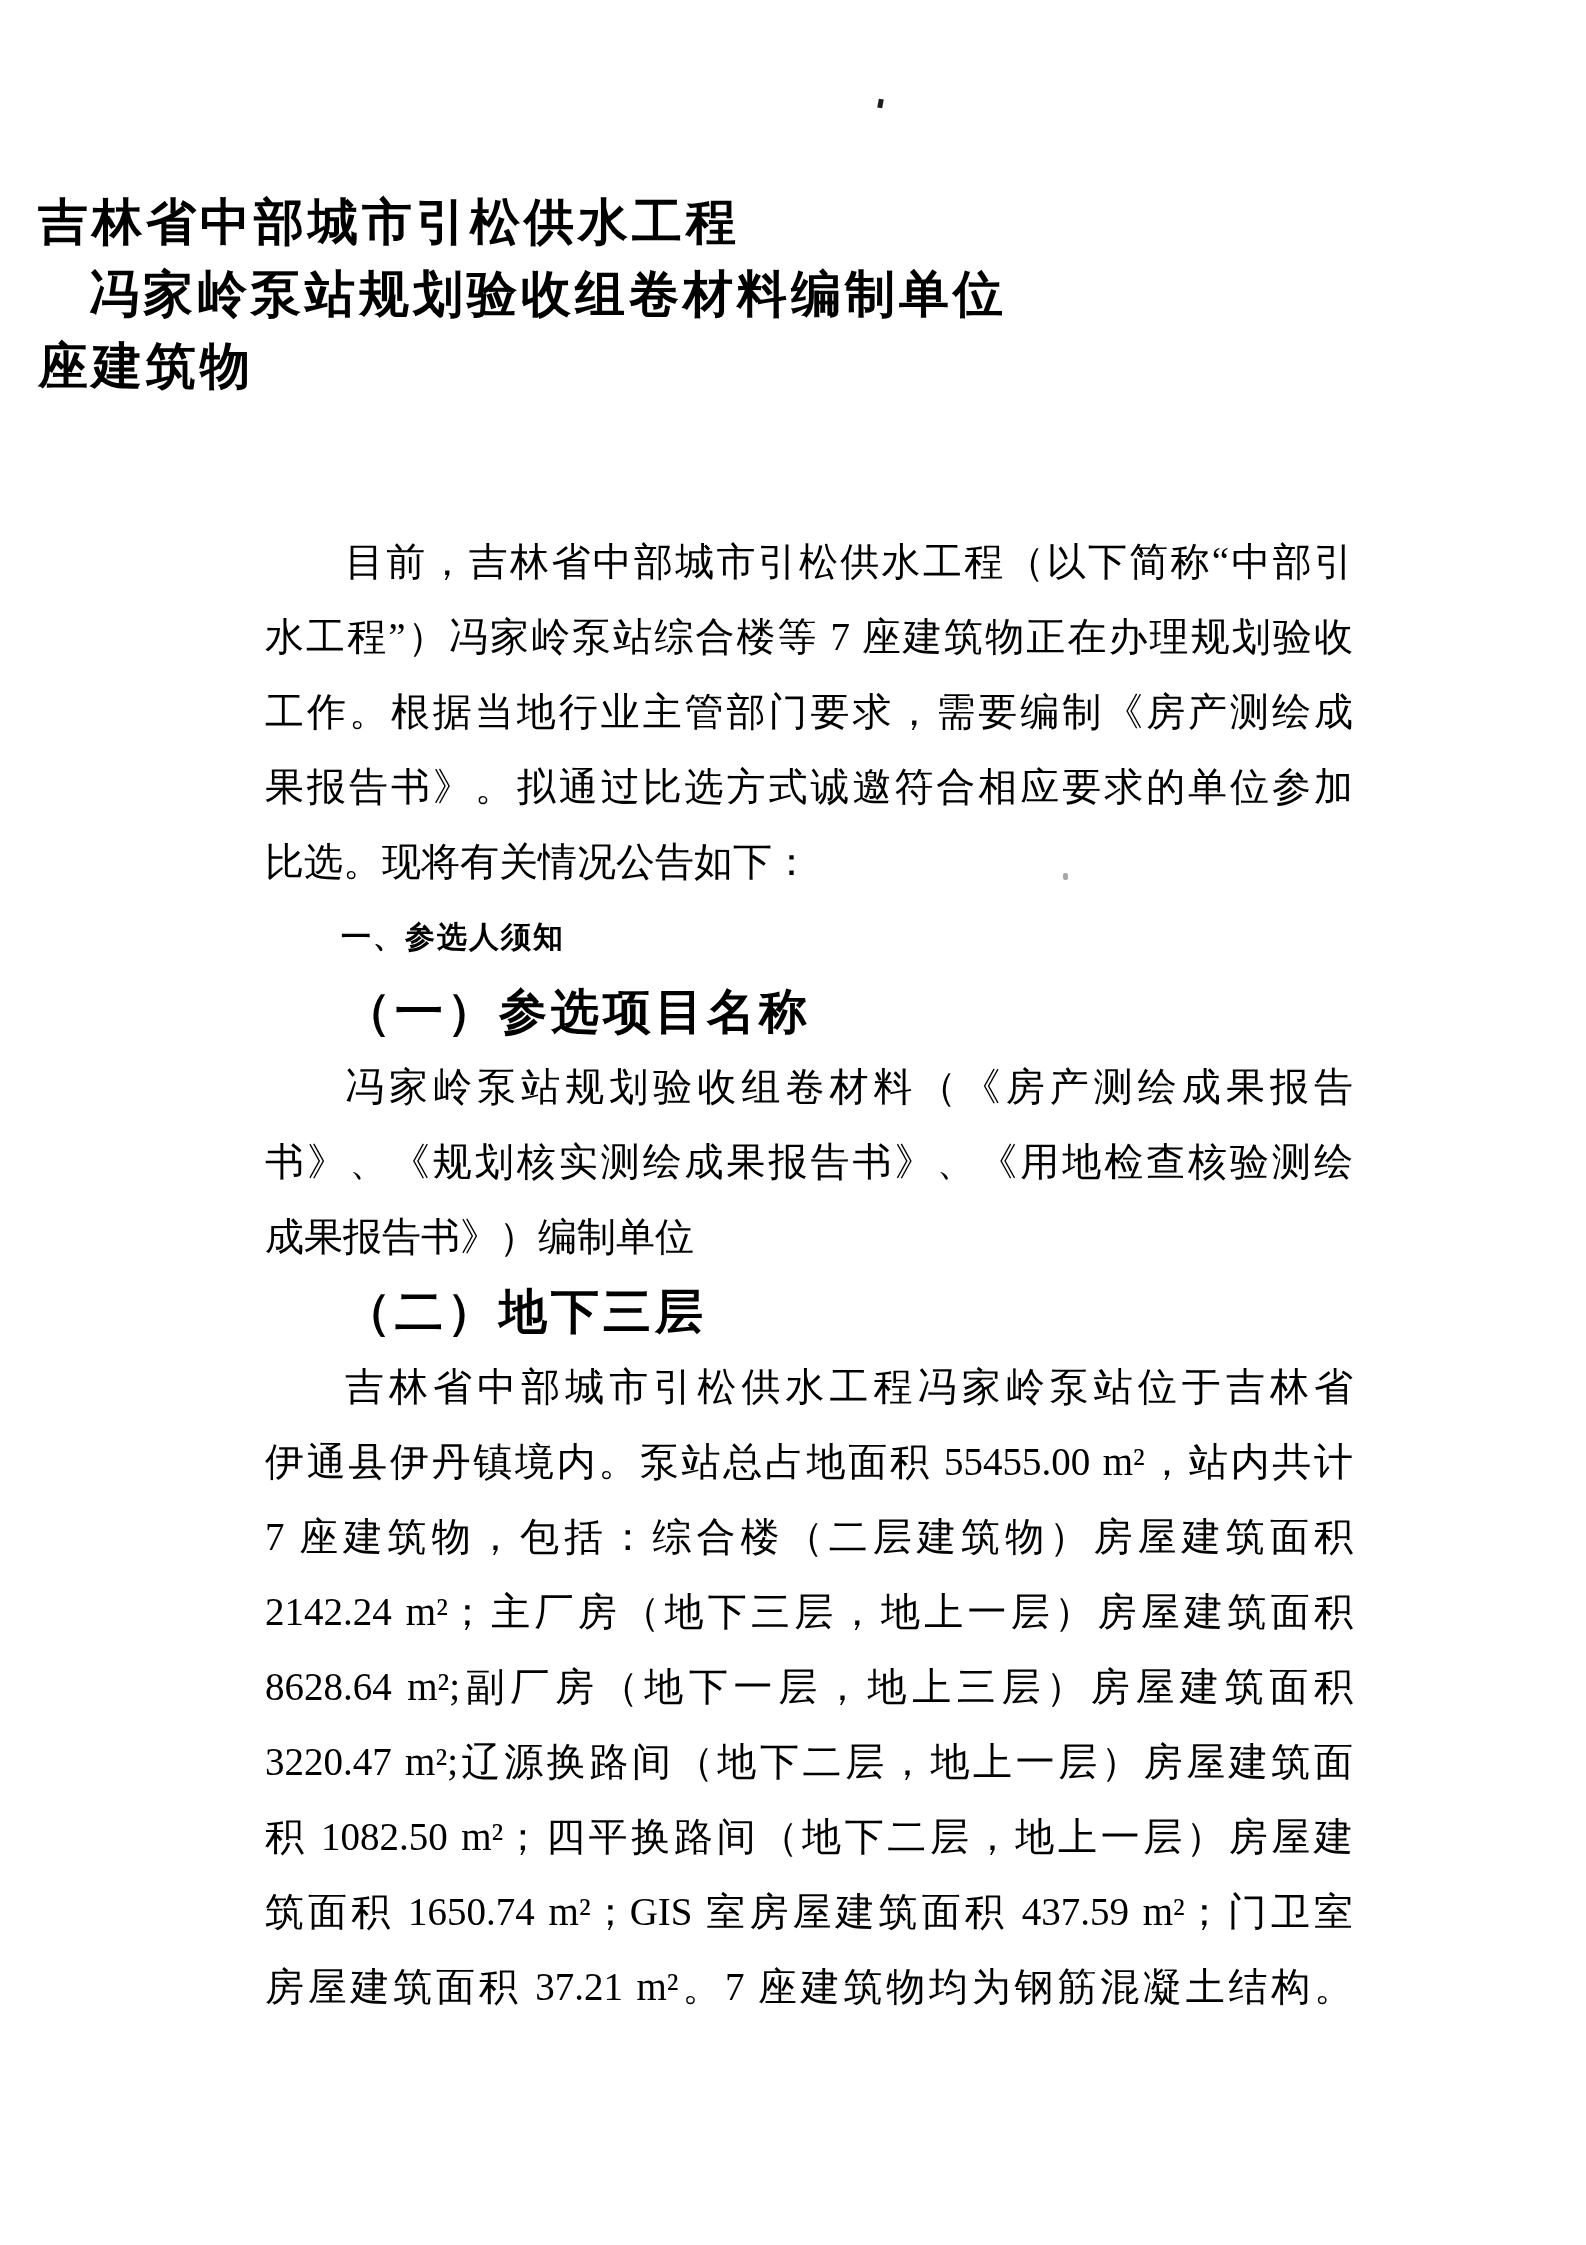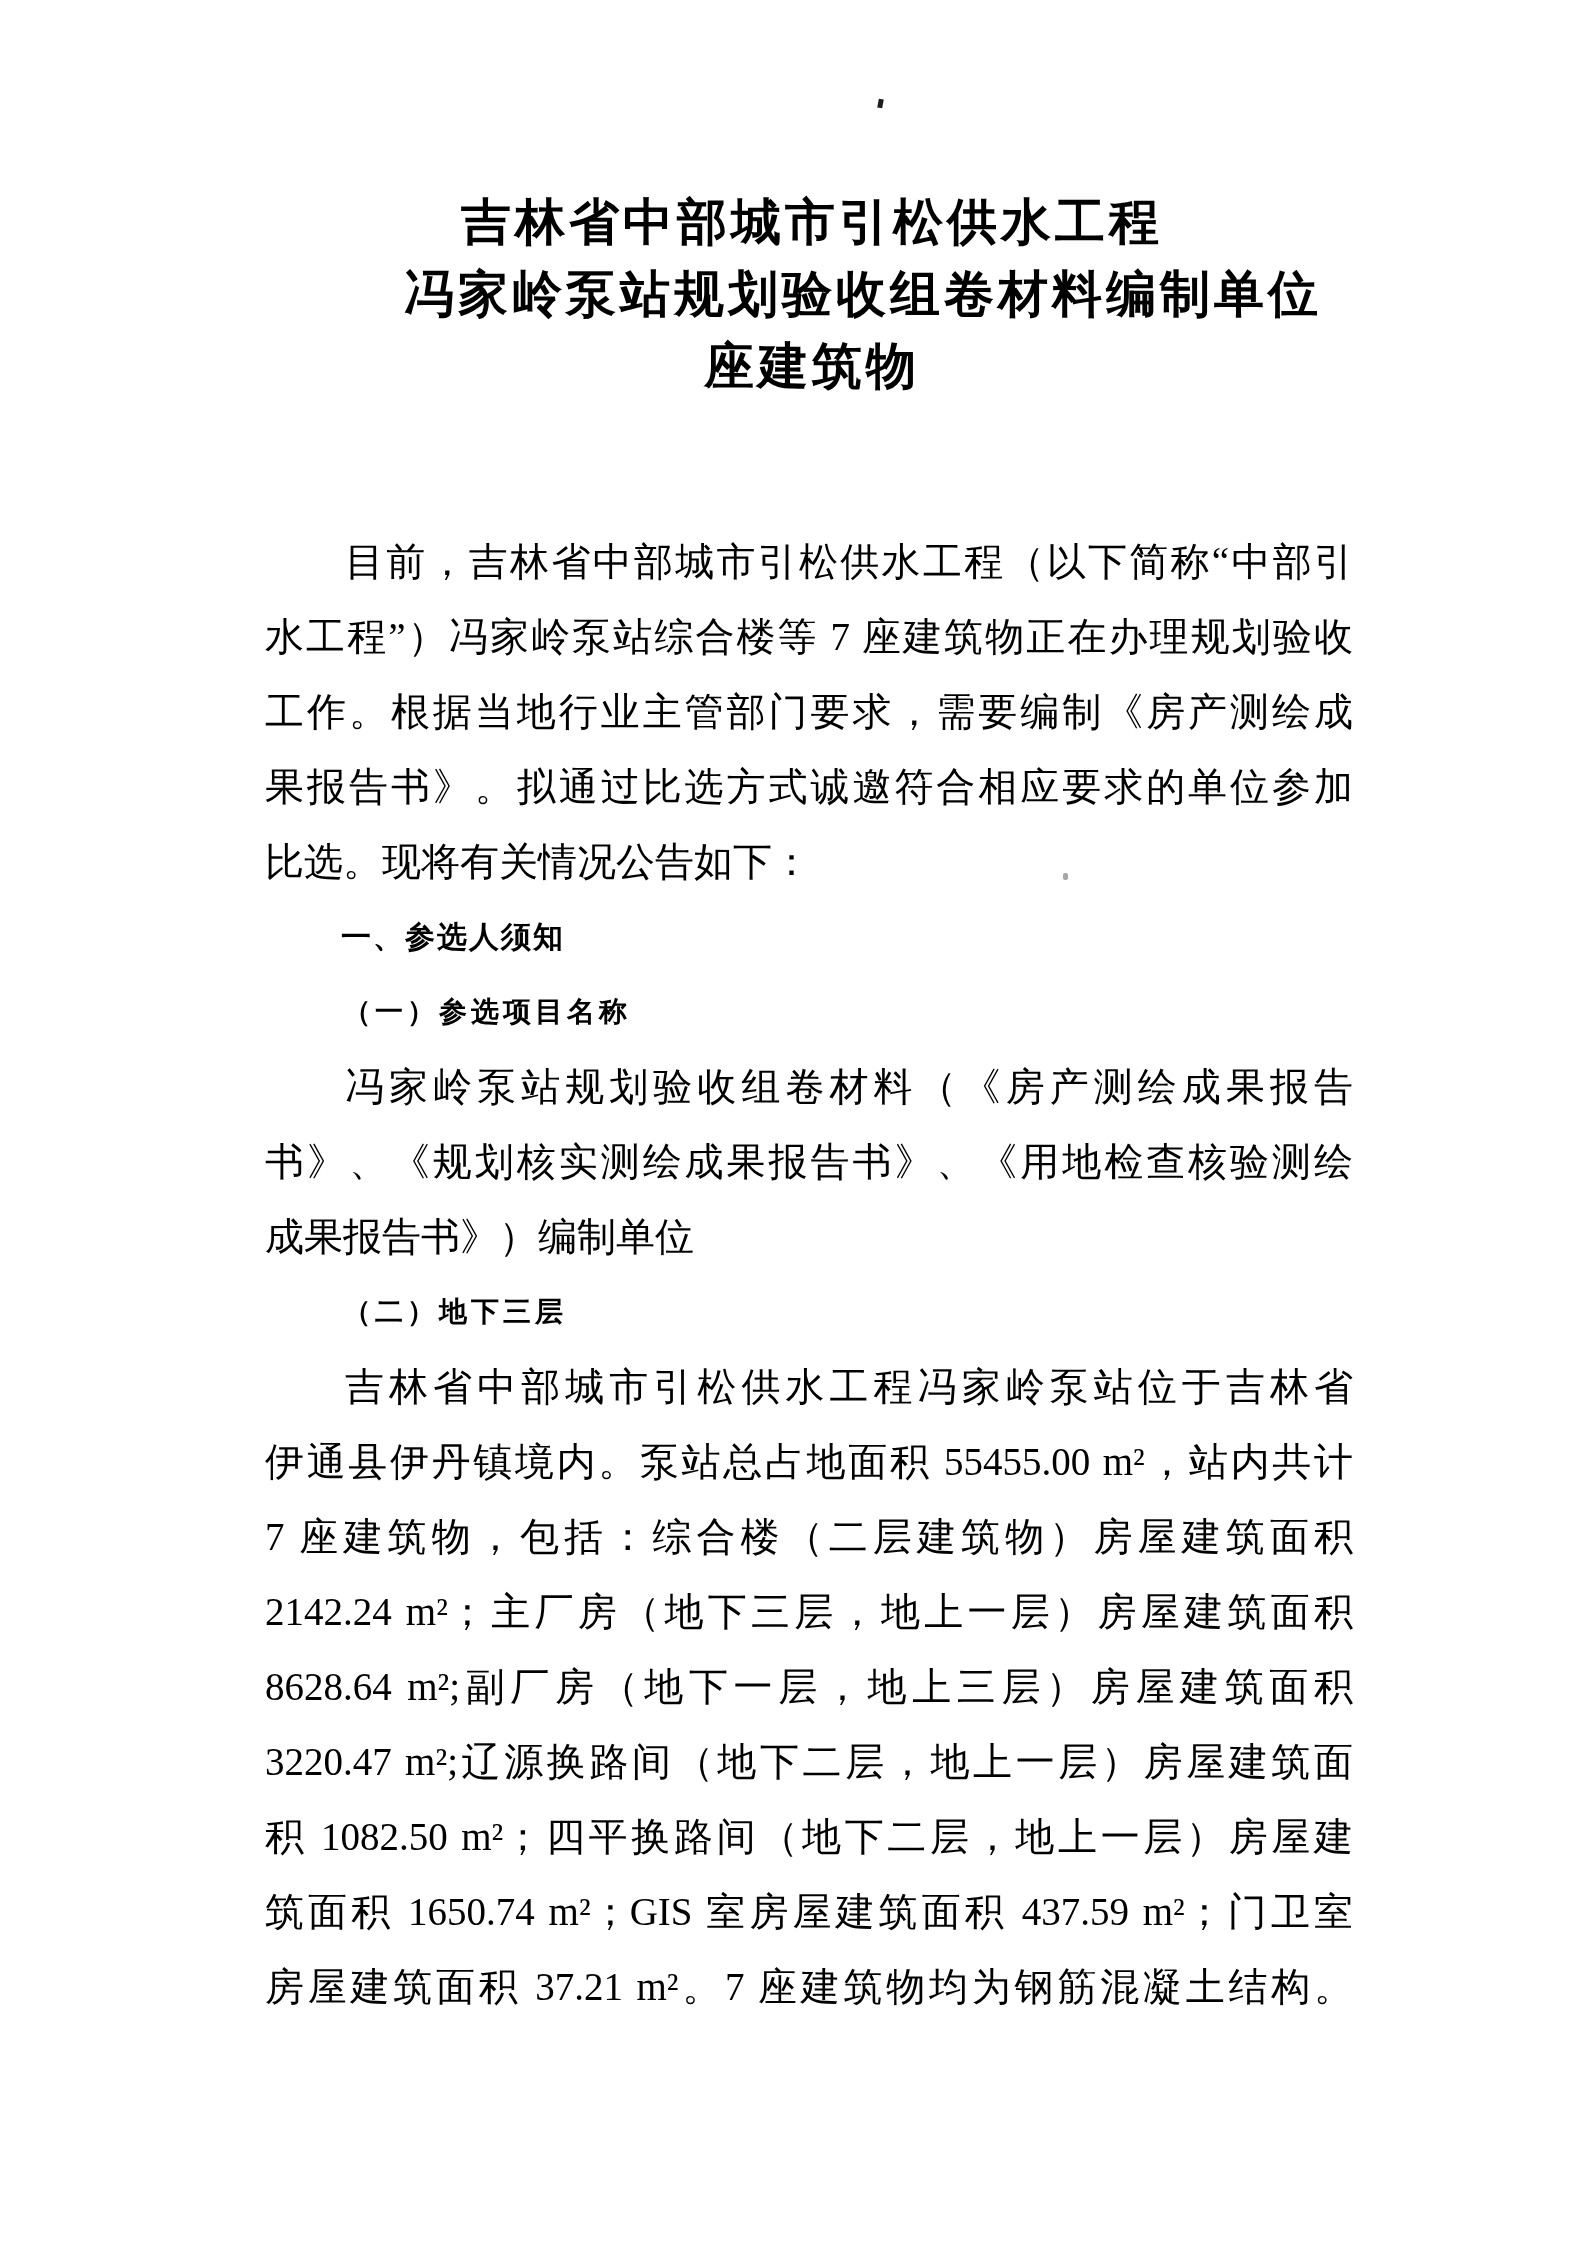--- a/index.html
+++ b/index.html
@@ -32,21 +32,21 @@
     opacity: .75;
   }
   
   .title {
     position: absolute;
     top: 186px;
     left: 0;
     width: 100%;
     padding-left: 38px;
     box-sizing: border-box;
-    text-align: center;
+    text-align: left;
     font-family: Liberation Serif, serif;
     font-weight: bold;
     font-size: 50px;
     line-height: 72px;
     letter-spacing: 4px;
   }
   .t-line { height: 72px; white-space: nowrap; }
   .t-line-2 { position: relative; left: 51px; }
   
   .body-text {
@@ -77,21 +77,21 @@
     font-size: 30px;
     letter-spacing: 2px;
     text-align: left;
     text-align-last: left;
     overflow: hidden;
   }
   .h-item {
     margin: 0;
     height: 75px;
     padding-left: 78px;
-    font-size: 28px;
+    font-size: 48px;
     letter-spacing: 4px;
     text-align: center;
     text-align-last: left;
     overflow: hidden;
   }
 </style>
 </head>
 <body>
 
 <div class="page">

